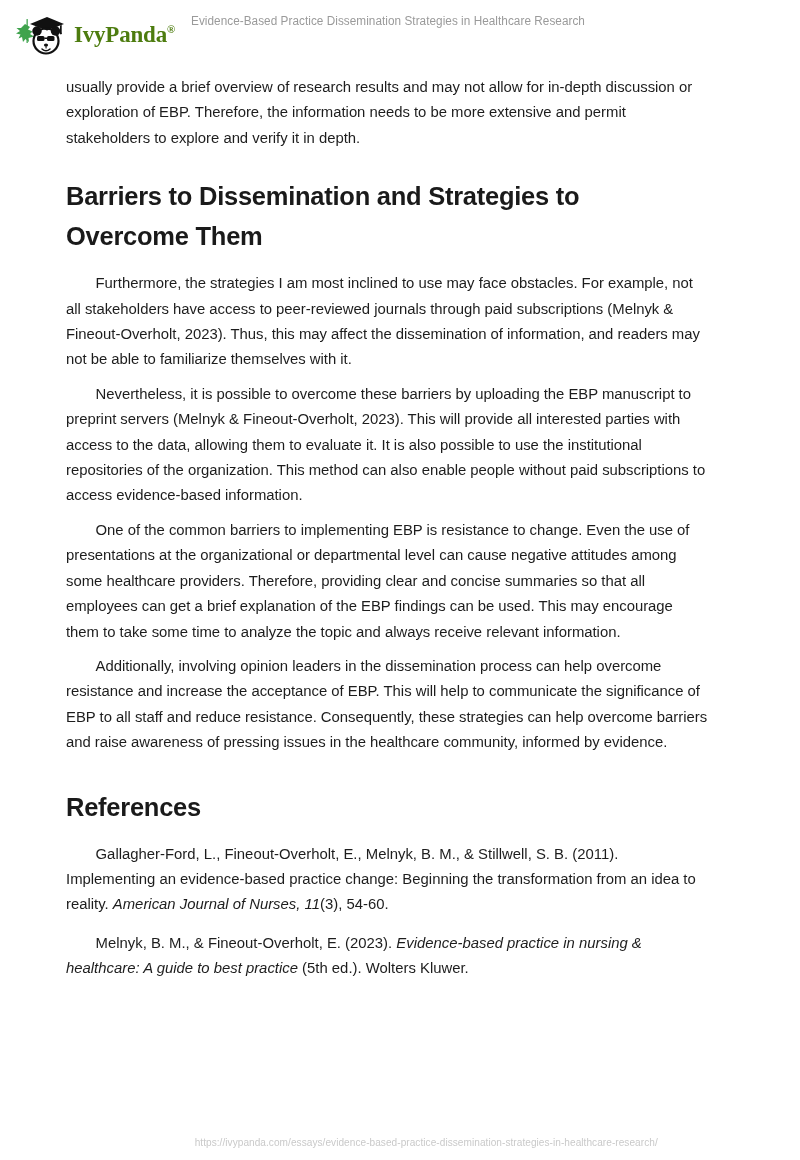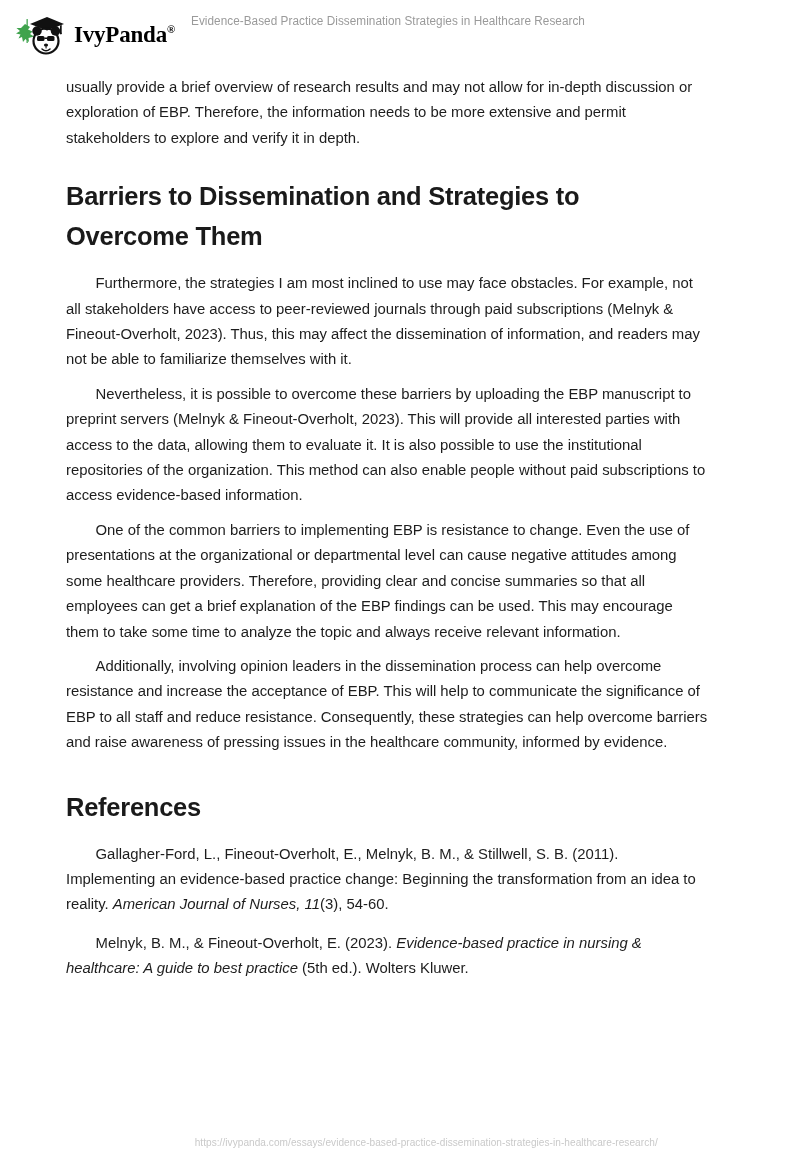--- a/index.html
+++ b/index.html
@@ -35,21 +35,21 @@
   .brand-mark {
     width: 52px;
     height: 48px;
     display: block;
   }
   .brand-word {
     font-family: "Liberation Serif", "DejaVu Serif", serif;
     font-weight: bold;
     font-size: 23px;
     letter-spacing: -0.2px;
-    color: #000000;
+    color: #4d7c0f;
     position: relative;
     line-height: 1;
     white-space: nowrap;
   }
   .brand-word .reg {
     font-size: 11px;
     vertical-align: super;
     font-weight: bold;
   }
   .header-title {

